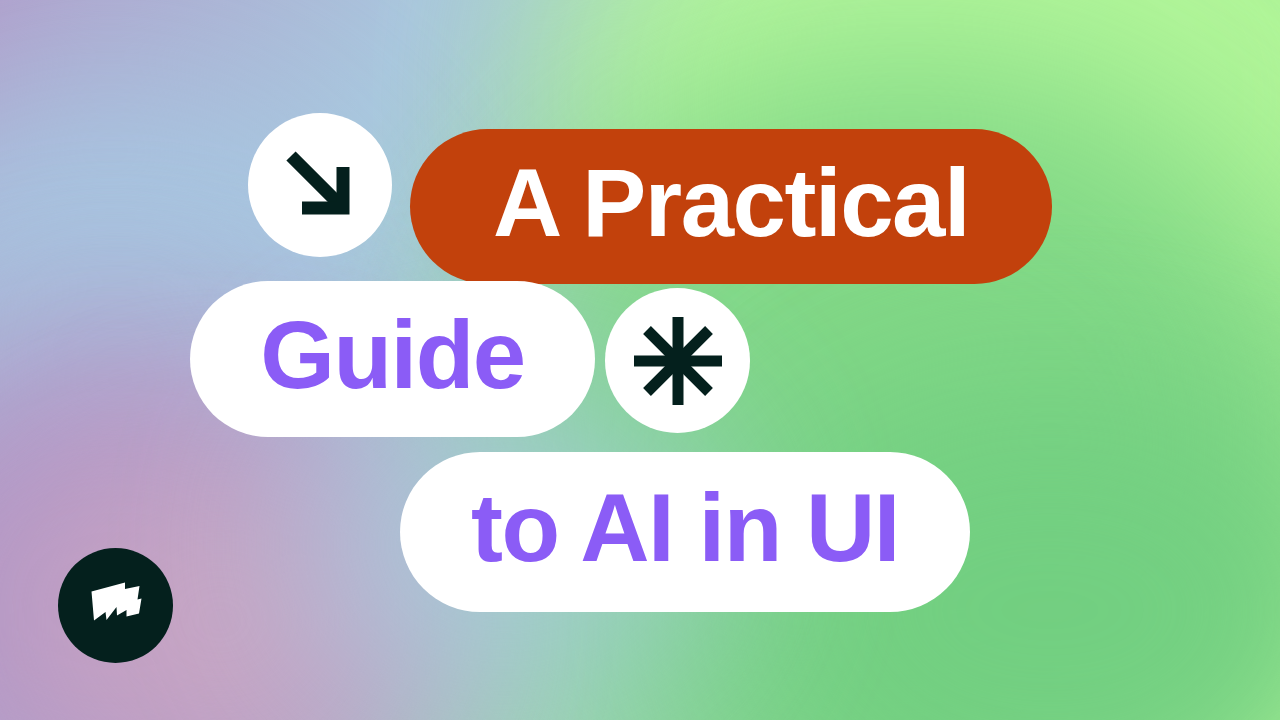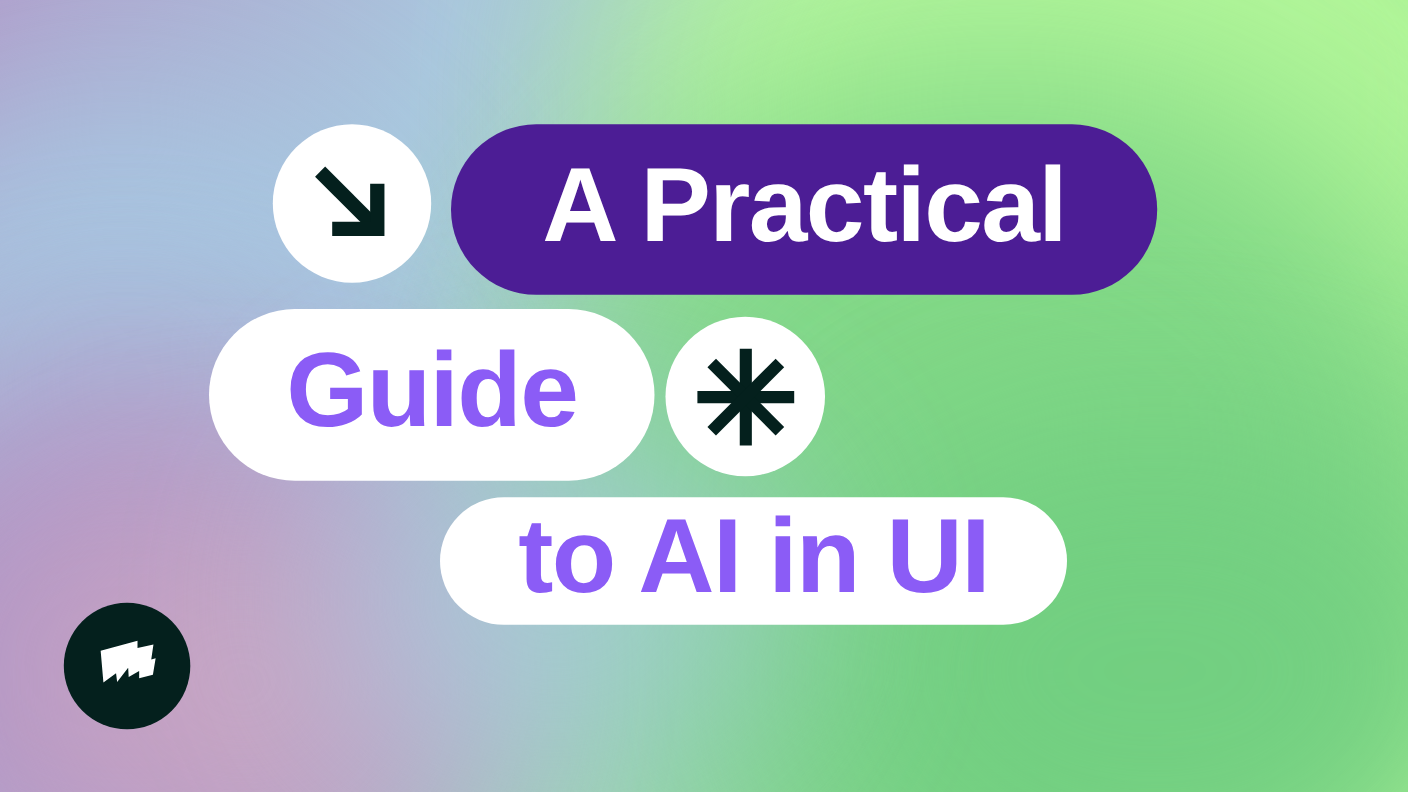--- a/index.html
+++ b/index.html
@@ -74,21 +74,21 @@
   .pill {
     position: absolute;
     display: flex;
     align-items: center;
     justify-content: center;
     border-radius: 999px;
     box-sizing: border-box;
     white-space: nowrap;
   }
   .pill-light { background: #ffffff; color: #8b5cf6; }
-  .pill-dark  { background: #4c1d95; color: #ffffff; }
+  .pill-dark  { background: #c2410c; color: #ffffff; margin-top: 16px; }
 
   .pill-text {
     font-size: 96px;
     font-weight: 700;
     letter-spacing: -1.5px;
     line-height: 1;
     display: block;
     transform: translateY(-4px);
   }
 
@@ -119,21 +119,21 @@
     padding: 0 50px;
   }
   #asterisk-badge {
     left: 605px; top: 288px;
     width: 145px; height: 145px;
   }
 
   
   #pill-line3 {
     left: 400px; top: 452px;
-    width: 570px; height: 116px;
+    width: 570px; height: 160px;
     padding: 0 54px;
   }
 
   
   #brand-logo {
     position: absolute;
     left: 58px; top: 548px;
     width: 115px; height: 115px;
     border-radius: 50%;
     background: #04201d;

